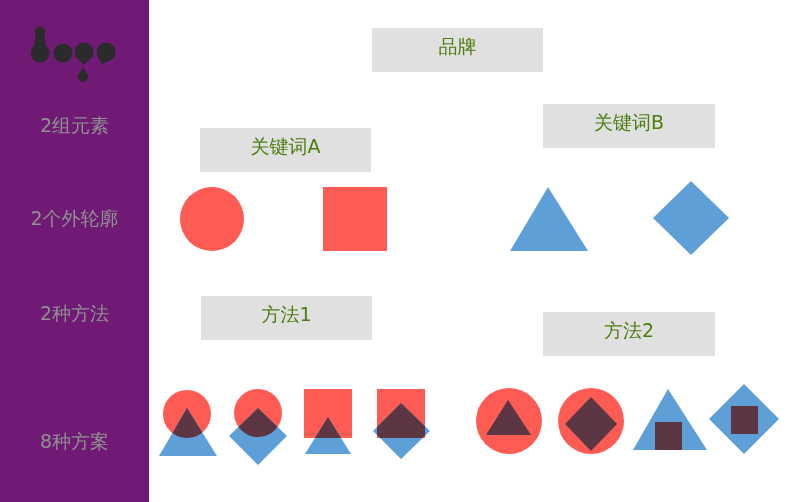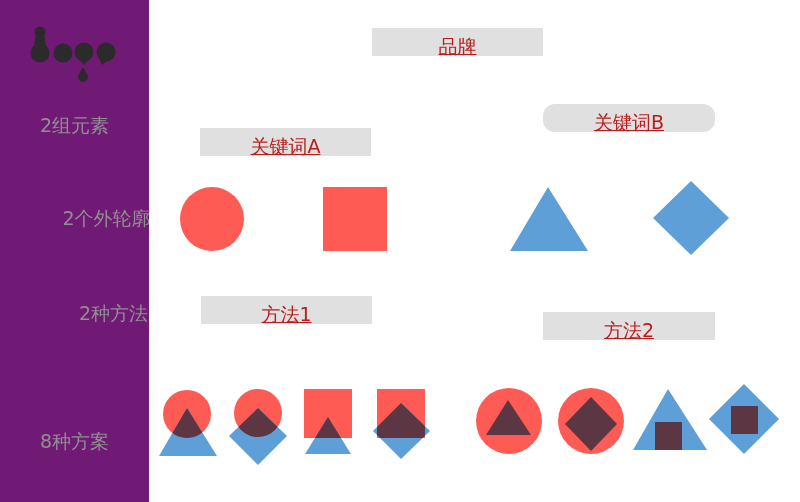--- a/index.html
+++ b/index.html
@@ -11,22 +11,22 @@
     .sidebar {
       position: absolute; left: 0; top: 0; width: 149px; height: 502px;
       background: #701a75;
     }
     .logo { position: absolute; left: 0; top: 0; width: 149px; height: 100px; }
     .side-label {
       position: absolute; left: 0; width: 149px; text-align: center;
       color: #919191; font-size: 19px; line-height: 31px;
     }
     .box {
-      position: absolute; height: 28px; background: #e0e0e0;
-      color: #b91c1c; font-size: 19px; line-height: 36px; text-align: center; text-decoration: underline;
+      position: absolute; height: 44px; background: #e0e0e0;
+      color: #4d7c0f; font-size: 19px; line-height: 36px; text-align: center;
     }
     .canvas { position: absolute; left: 0; top: 0; width: 800px; height: 502px; }
   </style>
 </head>
 <body>
 
 <div class="sidebar">
   <svg class="logo" viewBox="0 0 149 100" width="149" height="100">
     <g fill="#2b2b2b">
 
@@ -41,29 +41,29 @@
 
       <circle cx="83" cy="77" r="5"></circle>
       <path d="M78.5,75 L87.5,75 L83,67 Z"></path>
 
       <circle cx="106" cy="52" r="9.5"></circle>
       <path d="M98,56 L108,60 L102,65 Z"></path>
     </g>
   </svg>
 
   <div class="side-label" style="top:110px;">2组元素</div>
-  <div class="side-label" style="top:203px;padding-left:32px;">2个外轮廓</div>
-  <div class="side-label" style="top:298px;padding-left:39px;">2种方法</div>
+  <div class="side-label" style="top:203px;">2个外轮廓</div>
+  <div class="side-label" style="top:298px;">2种方法</div>
   <div class="side-label" style="top:426px;">8种方案</div>
 </div>
 
 <div class="box" style="left:372px; top:28px; width:171px;">品牌</div>
 
 <div class="box" style="left:200px; top:104px; width:171px;margin-top:24px;">关键词A</div>
-<div class="box" style="left:543px; top:104px; width:172px;border-radius:12px;">关键词B</div>
+<div class="box" style="left:543px; top:104px; width:172px;">关键词B</div>
 
 <div class="box" style="left:201px; top:296px; width:171px;">方法1</div>
 <div class="box" style="left:543px; top:312px; width:172px;">方法2</div>
 
 <svg class="canvas" viewBox="0 0 800 502" width="800" height="502">
   <defs>
 
     <clipPath id="c1">
         <circle cx="187" cy="414" r="24"></circle>
       </clipPath>

